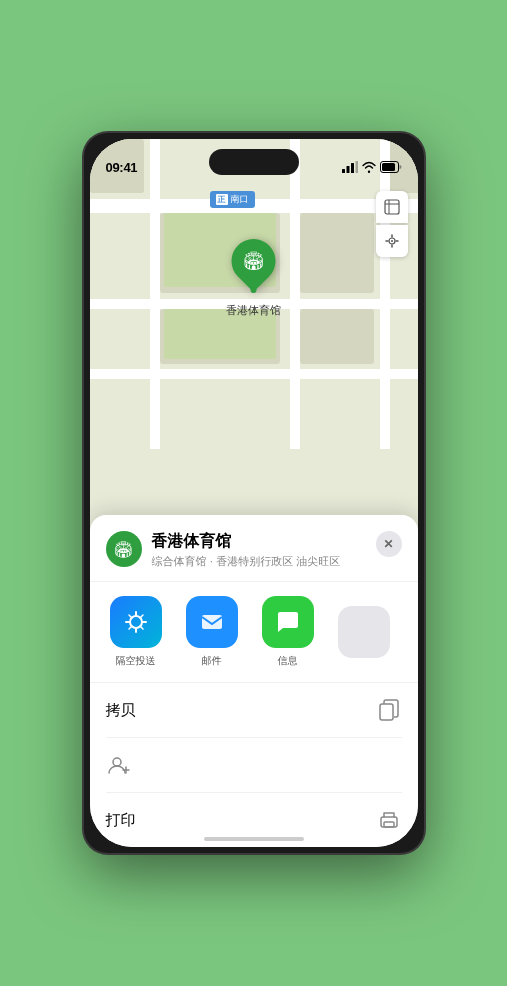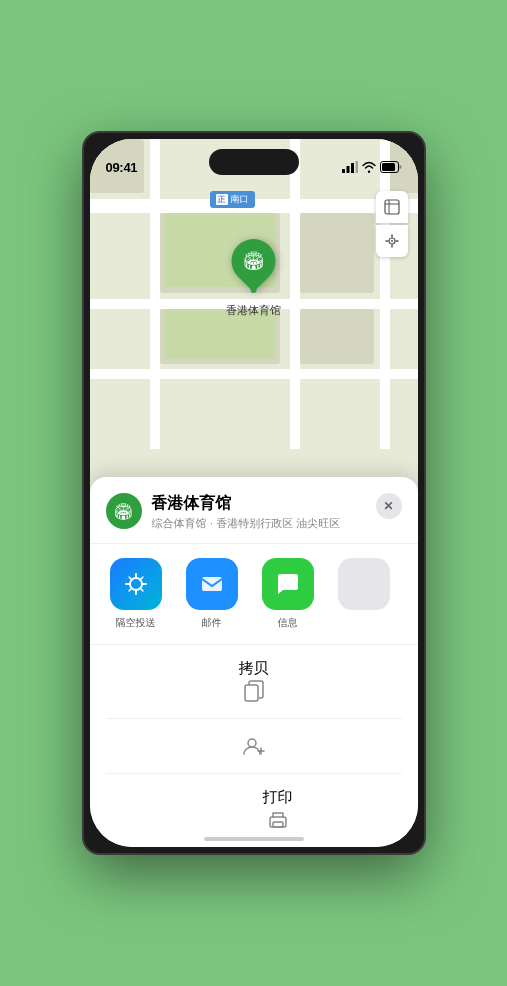--- a/index.html
+++ b/index.html
@@ -8,21 +8,21 @@
       display: flex;
       justify-content: center;
       align-items: center;
       min-height: 100vh;
       font-family: -apple-system, 'PingFang SC', 'Helvetica Neue', sans-serif;
     }
     .phone-frame {
       width: 340px;
       height: 720px;
       background: #1a1a1a;
-      border-radius: 16px;
+      border-radius: 24px;
       position: relative;
       box-shadow: 0 0 0 2px #3a3a3a, 0 20px 60px rgba(0,0,0,0.5);
       overflow: hidden;
     }
     .phone-screen {
       position: absolute;
       top: 6px;
       left: 6px;
       right: 6px;
       bottom: 6px;
@@ -200,20 +200,21 @@
       cursor: pointer;
       flex-shrink: 0;
     }
     
     .share-row {
       display: flex;
       padding: 14px 16px;
       gap: 16px;
       overflow-x: auto;
       border-bottom: 1px solid #f0f0f0;
+      align-items: center;
     }
     .share-item {
       display: flex;
       flex-direction: column;
       align-items: center;
       gap: 6px;
       min-width: 60px;
     }
     .share-icon {
       width: 52px;
@@ -235,21 +236,20 @@
     
     .action-list {
       padding: 0 16px;
     }
     .action-item {
       display: flex;
       align-items: center;
       justify-content: space-between;
       padding: 14px 0;
       border-bottom: 1px solid #f0f0f0;
-      flex-direction: column;
     }
     .action-item:last-child {
       border-bottom: none;
     }
     .action-label {
       font-size: 15px;
       color: #000;
     }
     .action-icon {
       width: 26px;
@@ -429,21 +429,21 @@
           <div class="action-icon">
             <svg width="24" height="22" viewBox="0 0 24 22" fill="none">
               <circle cx="10" cy="8" r="4" stroke="#888" stroke-width="1.5"></circle>
               <path d="M2 19c0-4 4-7 8-7s8 3 8 7" stroke="#888" stroke-width="1.5" stroke-linecap="round"></path>
               <path d="M19 13v6M16 16h6" stroke="#888" stroke-width="1.5" stroke-linecap="round"></path>
             </svg>
           </div>
         </div>
 
 
-        <div class="action-item" style="border-bottom:none;margin-left:48px;">
+        <div class="action-item" style="border-bottom:none;">
           <span class="action-label">打印</span>
           <div class="action-icon">
             <svg width="22" height="20" viewBox="0 0 22 20" fill="none">
               <rect x="3" y="7" width="16" height="10" rx="2" stroke="#888" stroke-width="1.5"></rect>
               <path d="M6 7V3h10v4" stroke="#888" stroke-width="1.5" stroke-linecap="round" stroke-linejoin="round"></path>
               <rect x="6" y="12" width="10" height="5" rx="1" stroke="#888" stroke-width="1.5"></rect>
             </svg>
           </div>
         </div>
       </div>

